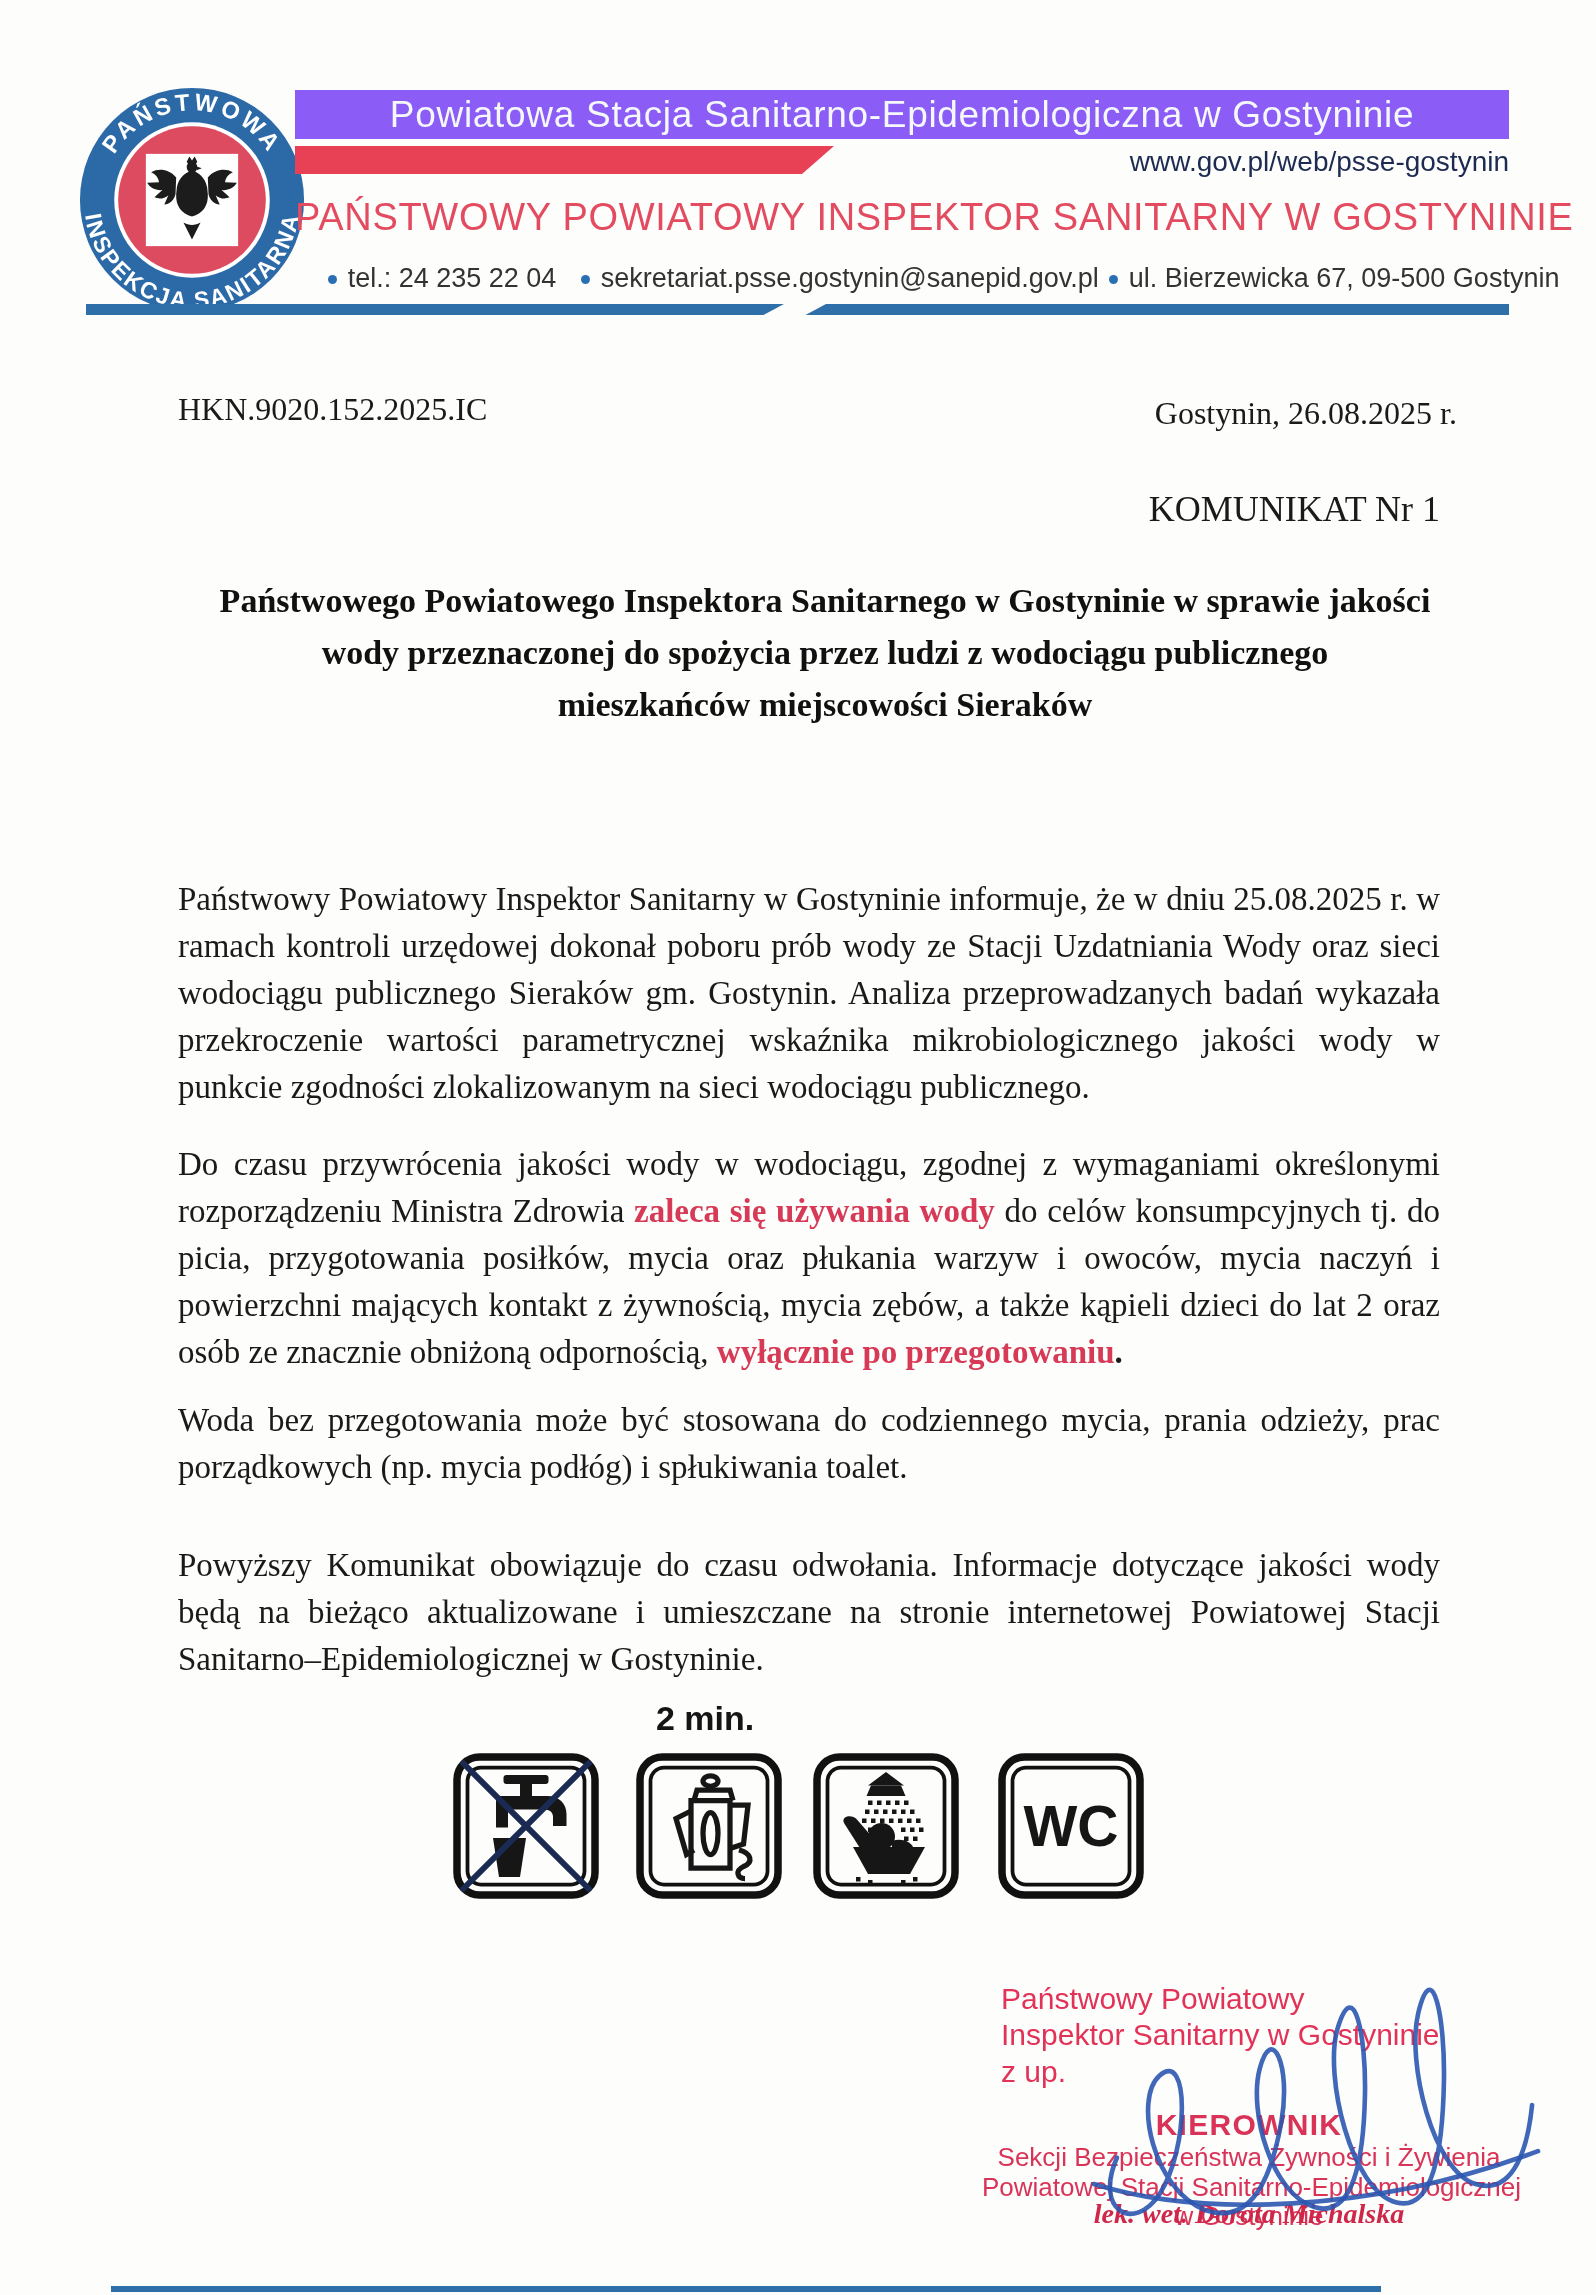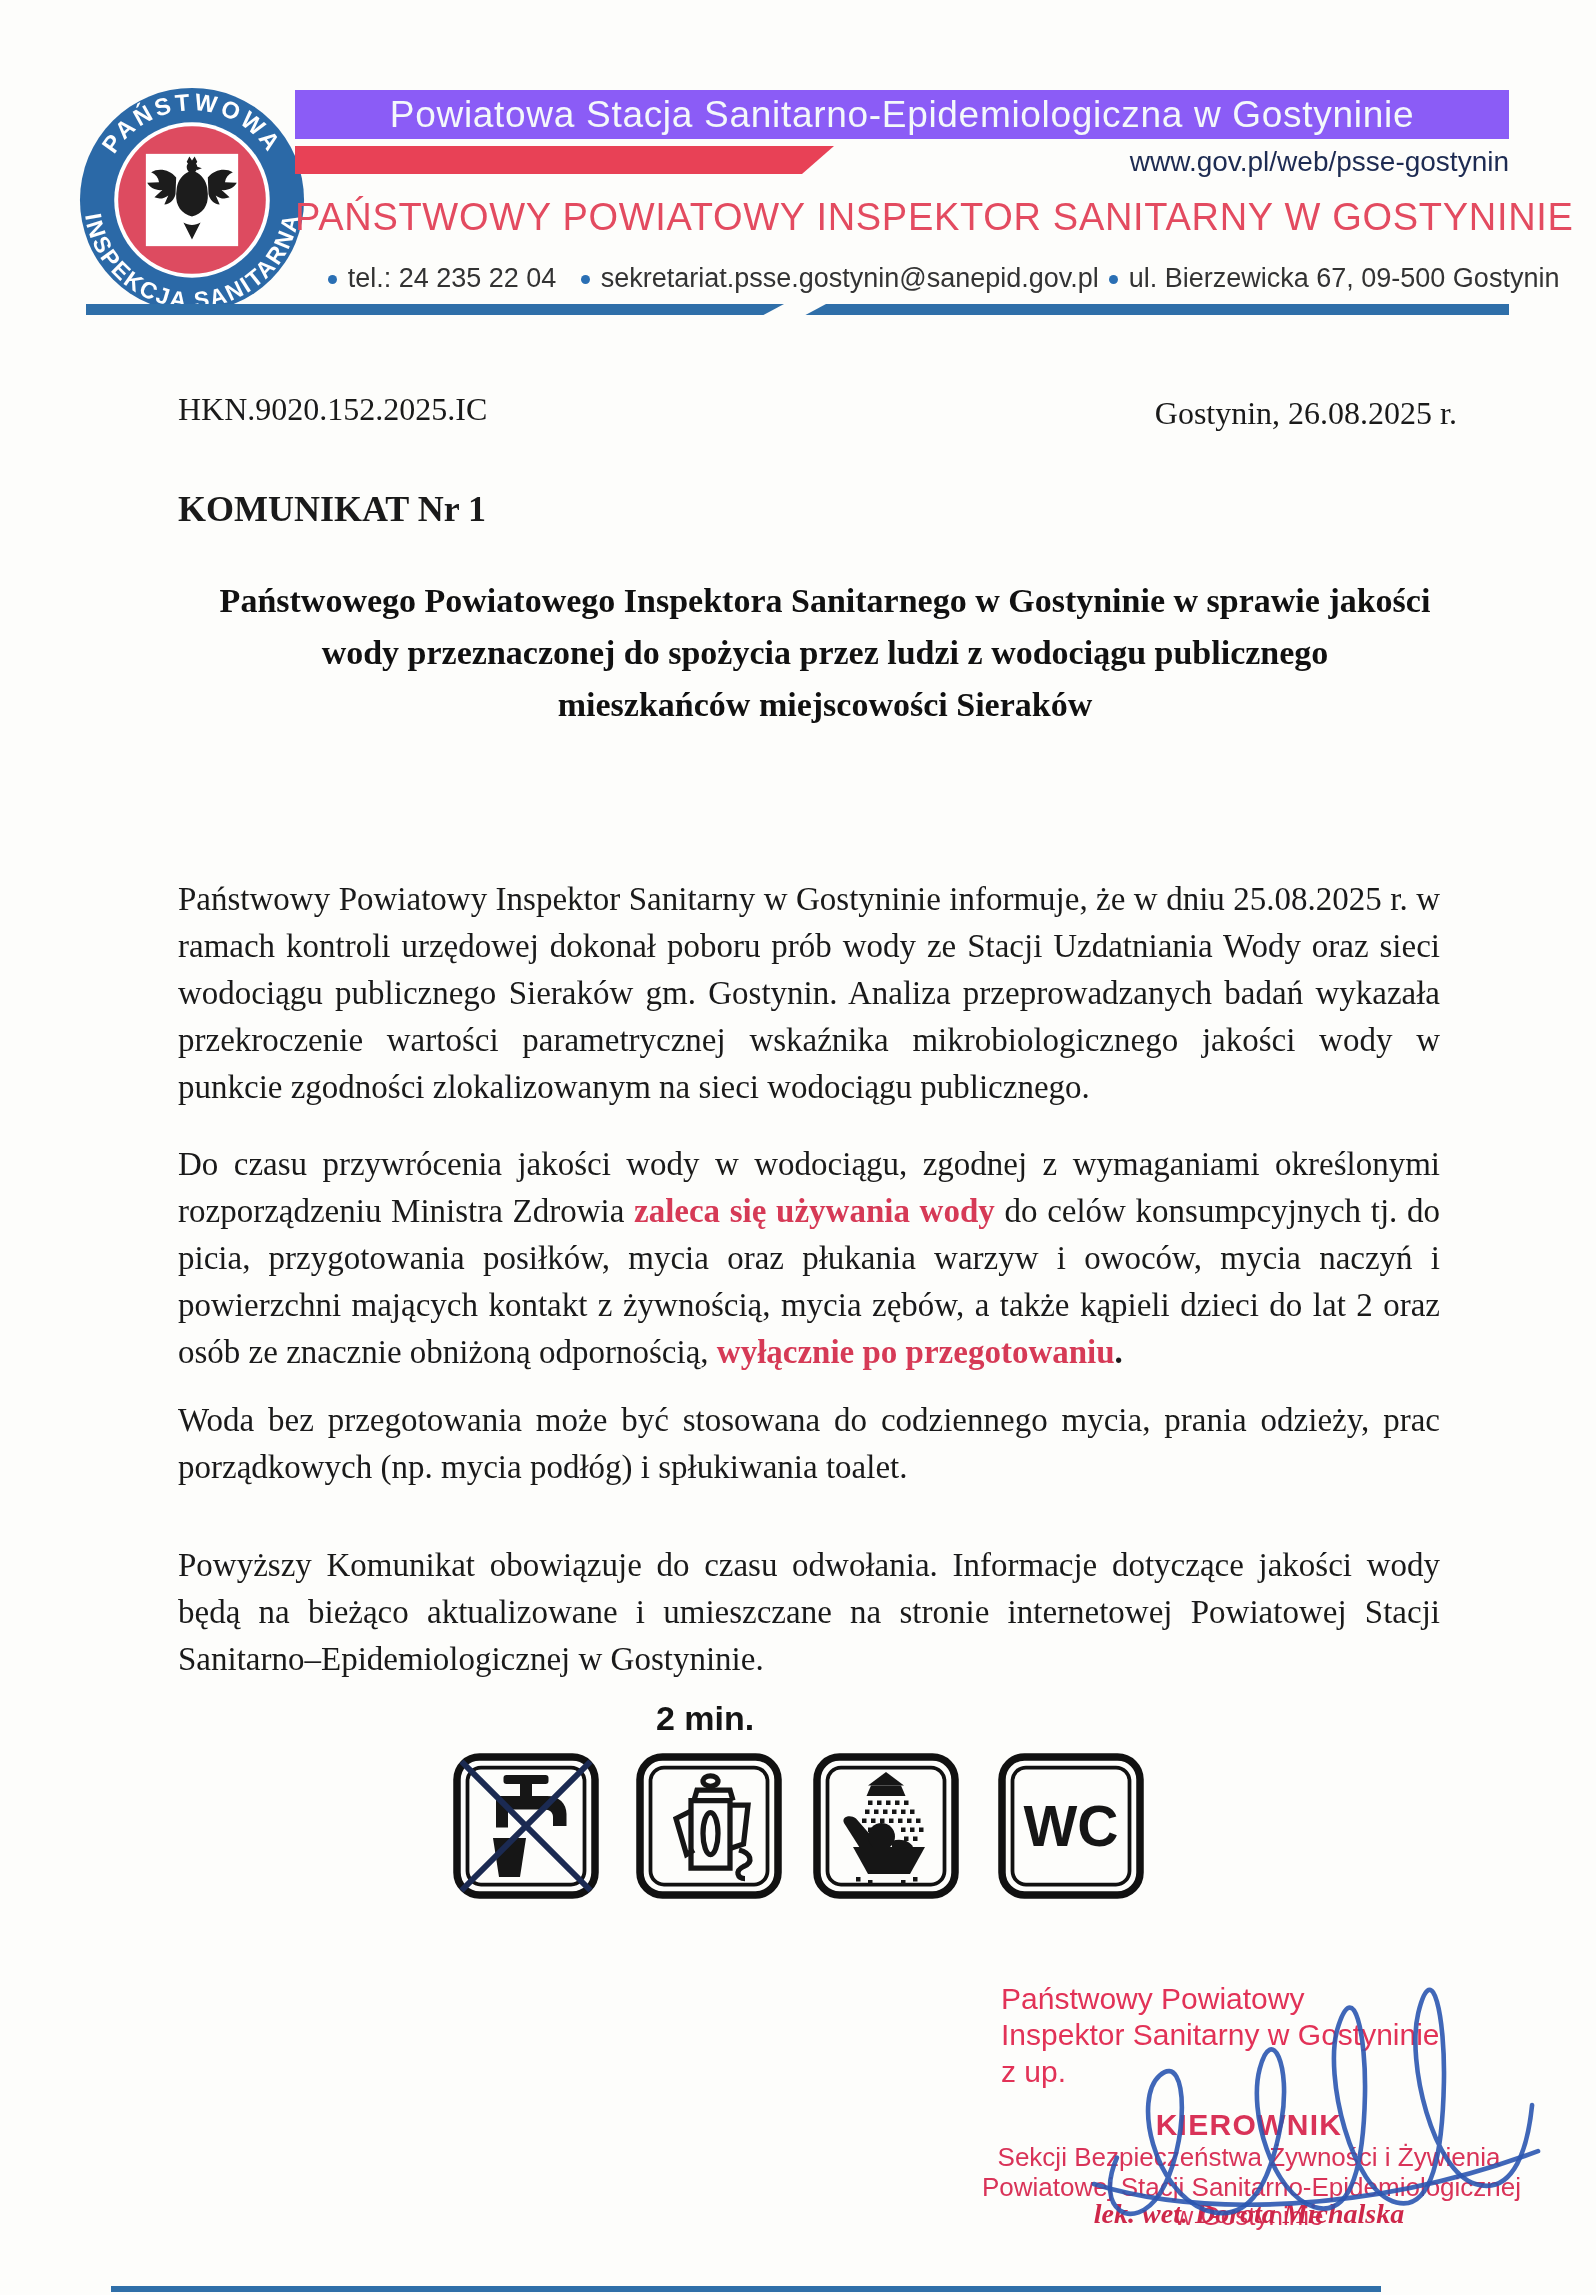--- a/index.html
+++ b/index.html
@@ -45,21 +45,21 @@
   }
   .divider-bar{position:absolute;top:304px;height:11.2px;background:#2f6fa9;}
   .divider-left{left:86px;width:698px;clip-path:polygon(0 0,100% 0,calc(100% - 21px) 100%,0 100%);}
   .divider-right{left:805px;width:704px;clip-path:polygon(21px 0,100% 0,100% 100%,0 100%);}
   .logo-svg{position:absolute;left:76px;top:84px;}
   
   .ref{position:absolute;left:178px;top:391px;font-size:32px;line-height:37px;}
   .place-date{position:absolute;left:988px;top:395px;width:469px;text-align:right;font-size:32px;line-height:37px;}
   .doc-title{
     position:absolute;left:178px;top:489px;width:1262px;margin:0;
-    text-align:left;font-size:36px;line-height:41px;font-weight:bold;
+    text-align:right;font-size:36px;line-height:41px;font-weight:normal;
   }
   .subject{position:absolute;left:174px;top:575px;width:1302px;text-align:center;
     font-size:34px;line-height:52px;font-weight:bold;color:#111;}
   .para{
     position:absolute;left:178px;width:1262px;margin:0;
     font-size:33px;line-height:47px;text-align:justify;
   }
   .p1{top:876px;} .p2{top:1141px;} .p3{top:1397px;} .p4{top:1542px;}
   .red-bold{color:#d63a56;font-weight:bold;}
   

